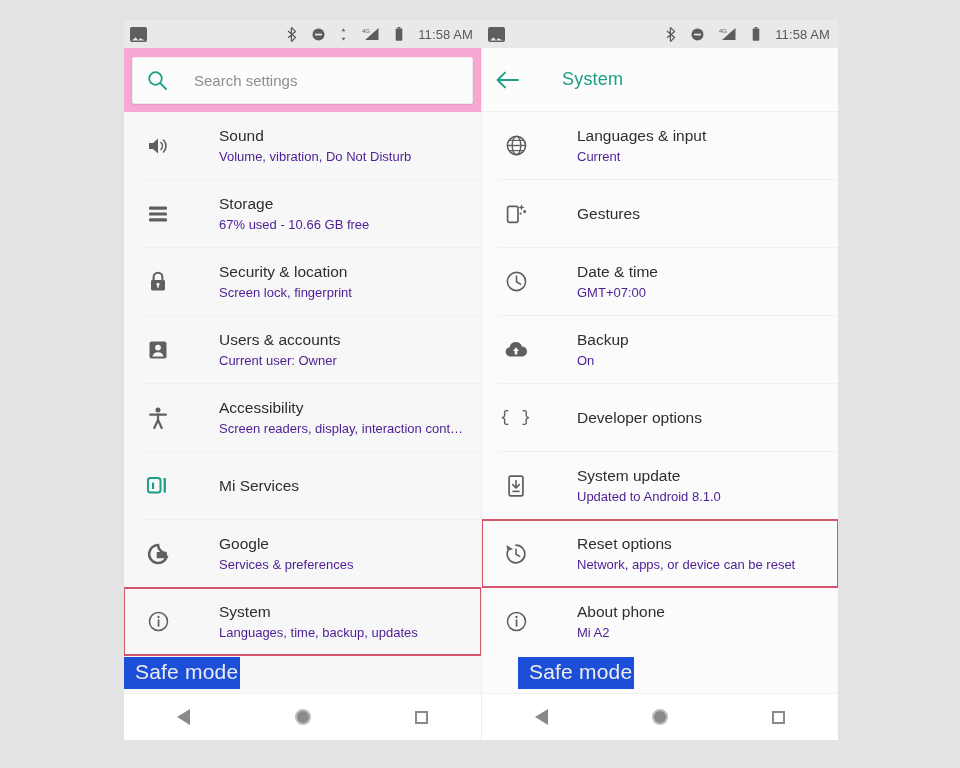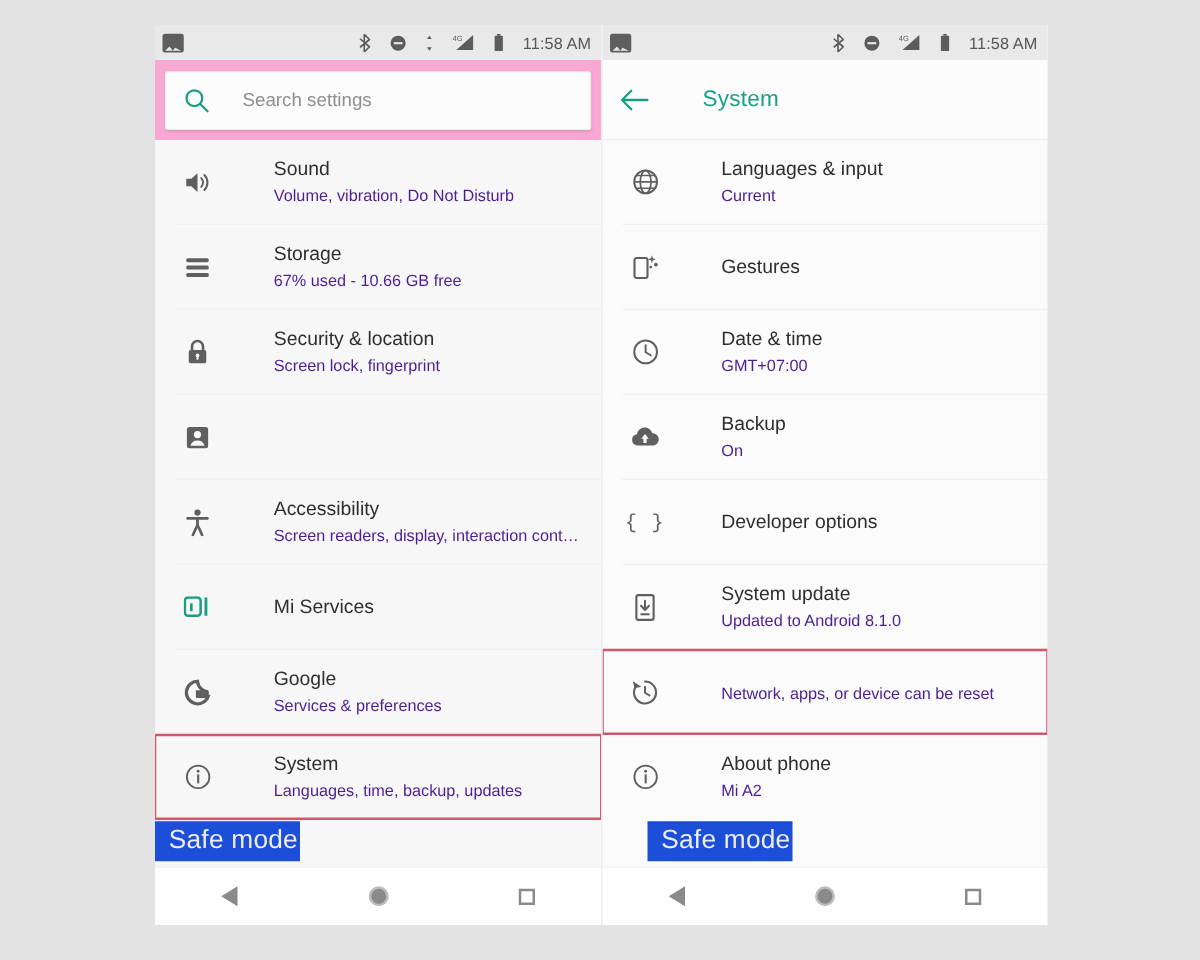--- a/index.html
+++ b/index.html
@@ -263,20 +263,24 @@
         <div class="sep"></div>
 
         <div class="row">
           <span class="rico">
             <svg width="20" height="20" viewBox="0 0 20 20">
               <rect x="1.5" y="1.5" width="17" height="17" rx="2" fill="#5f5f5f"></rect>
               <circle cx="10" cy="7.6" r="2.9" fill="#f7f7f7"></circle>
               <path d="M4.4 16.6 A5.8 5.8 0 0 1 15.6 16.6 Z" fill="#f7f7f7"></path>
             </svg>
           </span>
+          <span class="rtext">
+            <div class="rtitle">Users &amp; accounts</div>
+            <div class="rsub">Current user: Owner</div>
+          </span>
         </div>
         <div class="sep"></div>
 
         <div class="row">
           <span class="rico">
             <svg width="20" height="22" viewBox="0 0 20 22">
               <circle cx="10" cy="3" r="2.5" fill="#5f5f5f"></circle>
               <rect x="1" y="6.6" width="18" height="2.2" rx="1.1" fill="#5f5f5f"></rect>
               <rect x="8.9" y="6.6" width="2.2" height="8" fill="#5f5f5f"></rect>
               <path d="M10 13 L6.3 21" stroke="#5f5f5f" stroke-width="2.2" stroke-linecap="round"></path>
@@ -473,20 +477,21 @@
 
         <div class="row hl">
           <span class="rico">
             <svg width="22" height="22" viewBox="0 0 22 22">
               <path d="M11 2.2 A8.8 8.8 0 1 1 3.3 6.8" stroke="#5f5f5f" stroke-width="1.7" fill="none" stroke-linecap="round"></path>
               <path d="M1.3 2 L2.6 7.6 L8.1 6.3 Z" fill="#5f5f5f"></path>
               <path d="M11 6.4 L11 11.2 L14.6 13.4" stroke="#5f5f5f" stroke-width="1.6" fill="none" stroke-linecap="round" stroke-linejoin="round"></path>
             </svg>
           </span>
           <span class="rtext">
+            <div class="rtitle">Reset options</div>
             <div class="rsub">Network, apps, or device can be reset</div>
           </span>
         </div>
         <div class="sep"></div>
 
         <div class="row">
           <span class="rico">
             <svg width="21" height="21" viewBox="0 0 21 21">
               <circle cx="10.5" cy="10.5" r="9" stroke="#5f5f5f" stroke-width="1.5" fill="none"></circle>
               <circle cx="10.5" cy="6" r="1.15" fill="#5f5f5f"></circle>

